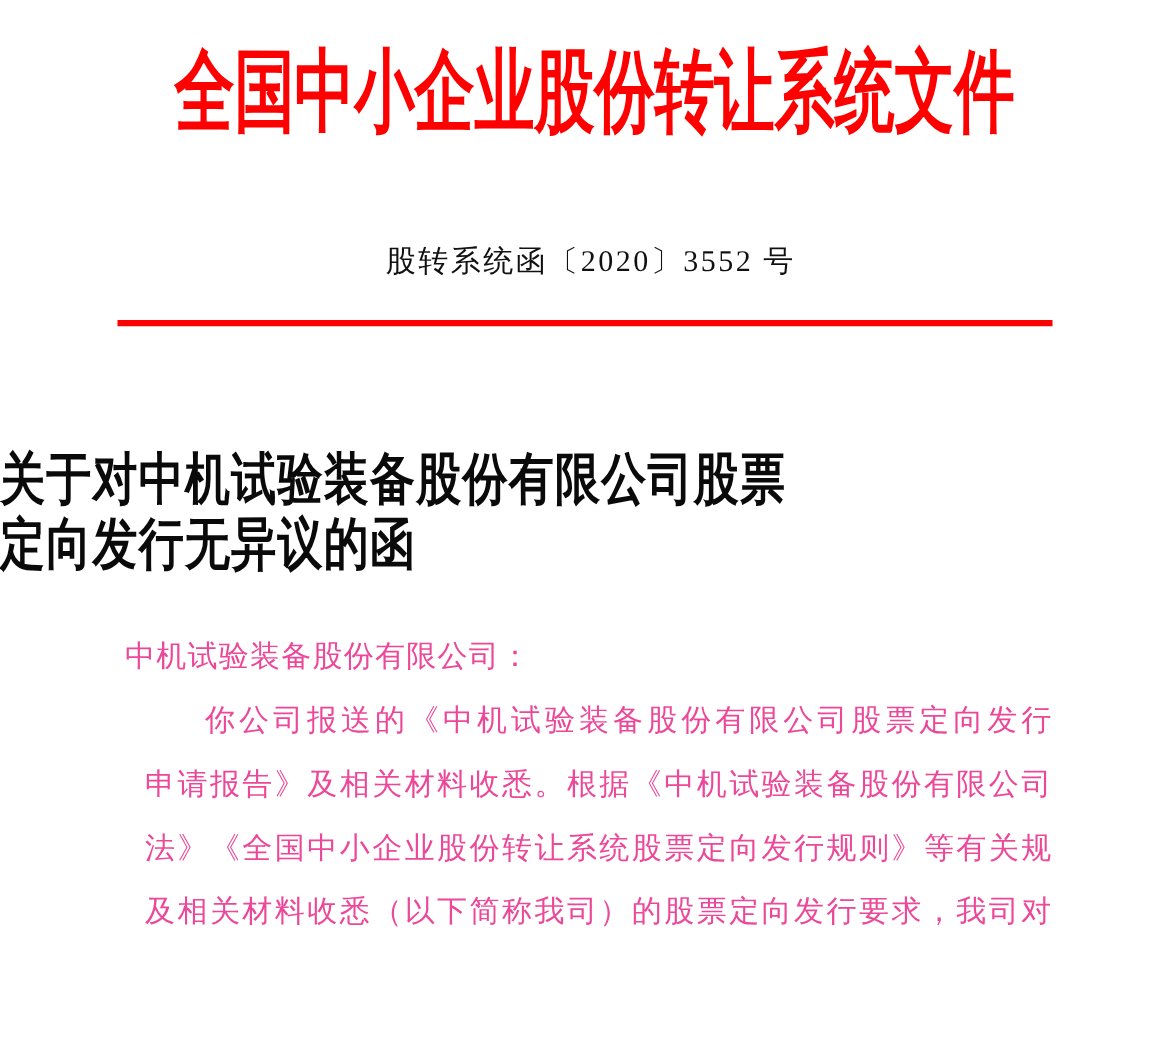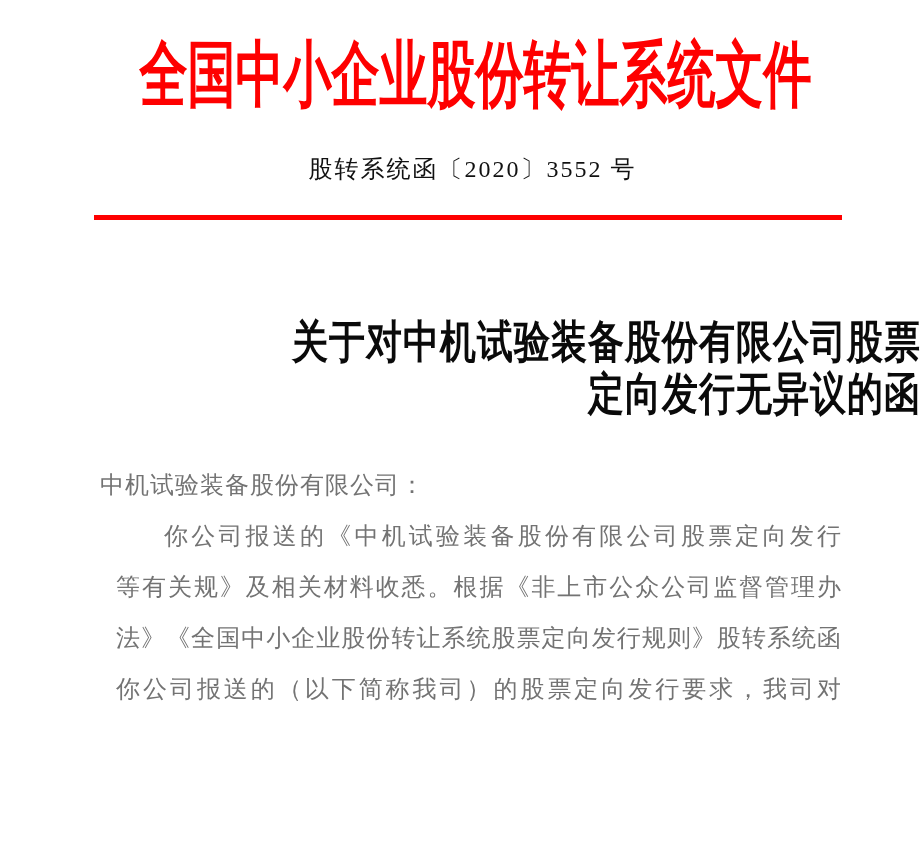--- a/index.html
+++ b/index.html
@@ -32,58 +32,57 @@
     font-size: 48px;
     font-weight: 900;
     color: var(--accent-red);
     letter-spacing: 0px;
     transform: scaleY(1.5);
     transform-origin: center;
     white-space: nowrap;
   }
   
   .doc-number {
-    margin-top: 43px;
+    margin-top: 84px;
     padding-left: 24px;
     text-align: center;
     line-height: 32px;
     font-size: 24px;
     color: #111111;
     letter-spacing: 2px;
     white-space: nowrap;
   }
   
   .red-rule {
     margin: 30px 0 0 94px;
     width: 748px;
     height: 5px;
     background: var(--accent-red);
   }
   
   .subject {
     margin-top: 96px;
-    padding-left: 16px;
-    text-align: right;
+    text-align: left;
     font-weight: bold;
     color: #0a0a0a;
   }
   .subject .subject-line {
     line-height: 52px;
     font-size: 36px;
     letter-spacing: 1px;
     transform: scaleY(1.25);
     transform-origin: center;
     white-space: nowrap;
   }
   
   .letter-body {
     margin: 40px 0 0 100px;
     width: 742px;
     font-size: 24px;
-    color: #737373;
+    color: #ec4899;
     letter-spacing: 1px;
   }
   .bline {
     line-height: 51px;
     white-space: nowrap;
   }
   .bline.just {
     white-space: normal;
     text-align: justify;
     text-align-last: justify;
@@ -105,18 +104,18 @@
   <div class="red-rule"></div>
 
   <div class="subject">
     <div class="subject-line">关于对中机试验装备股份有限公司股票</div>
     <div class="subject-line">定向发行无异议的函</div>
   </div>
 
   <div class="letter-body">
     <div class="bline">中机试验装备股份有限公司：</div>
     <div class="bline just indent">你公司报送的《中机试验装备股份有限公司股票定向发行</div>
-    <div class="bline just">等有关规》及相关材料收悉。根据《非上市公众公司监督管理办</div>
-    <div class="bline just">法》《全国中小企业股份转让系统股票定向发行规则》股转系统函</div>
-    <div class="bline just">你公司报送的（以下简称我司）的股票定向发行要求，我司对</div>
+    <div class="bline just">申请报告》及相关材料收悉。根据《中机试验装备股份有限公司</div>
+    <div class="bline just">法》《全国中小企业股份转让系统股票定向发行规则》等有关规</div>
+    <div class="bline just">及相关材料收悉（以下简称我司）的股票定向发行要求，我司对</div>
   </div>
 
 </div>
 
 </body></html>

